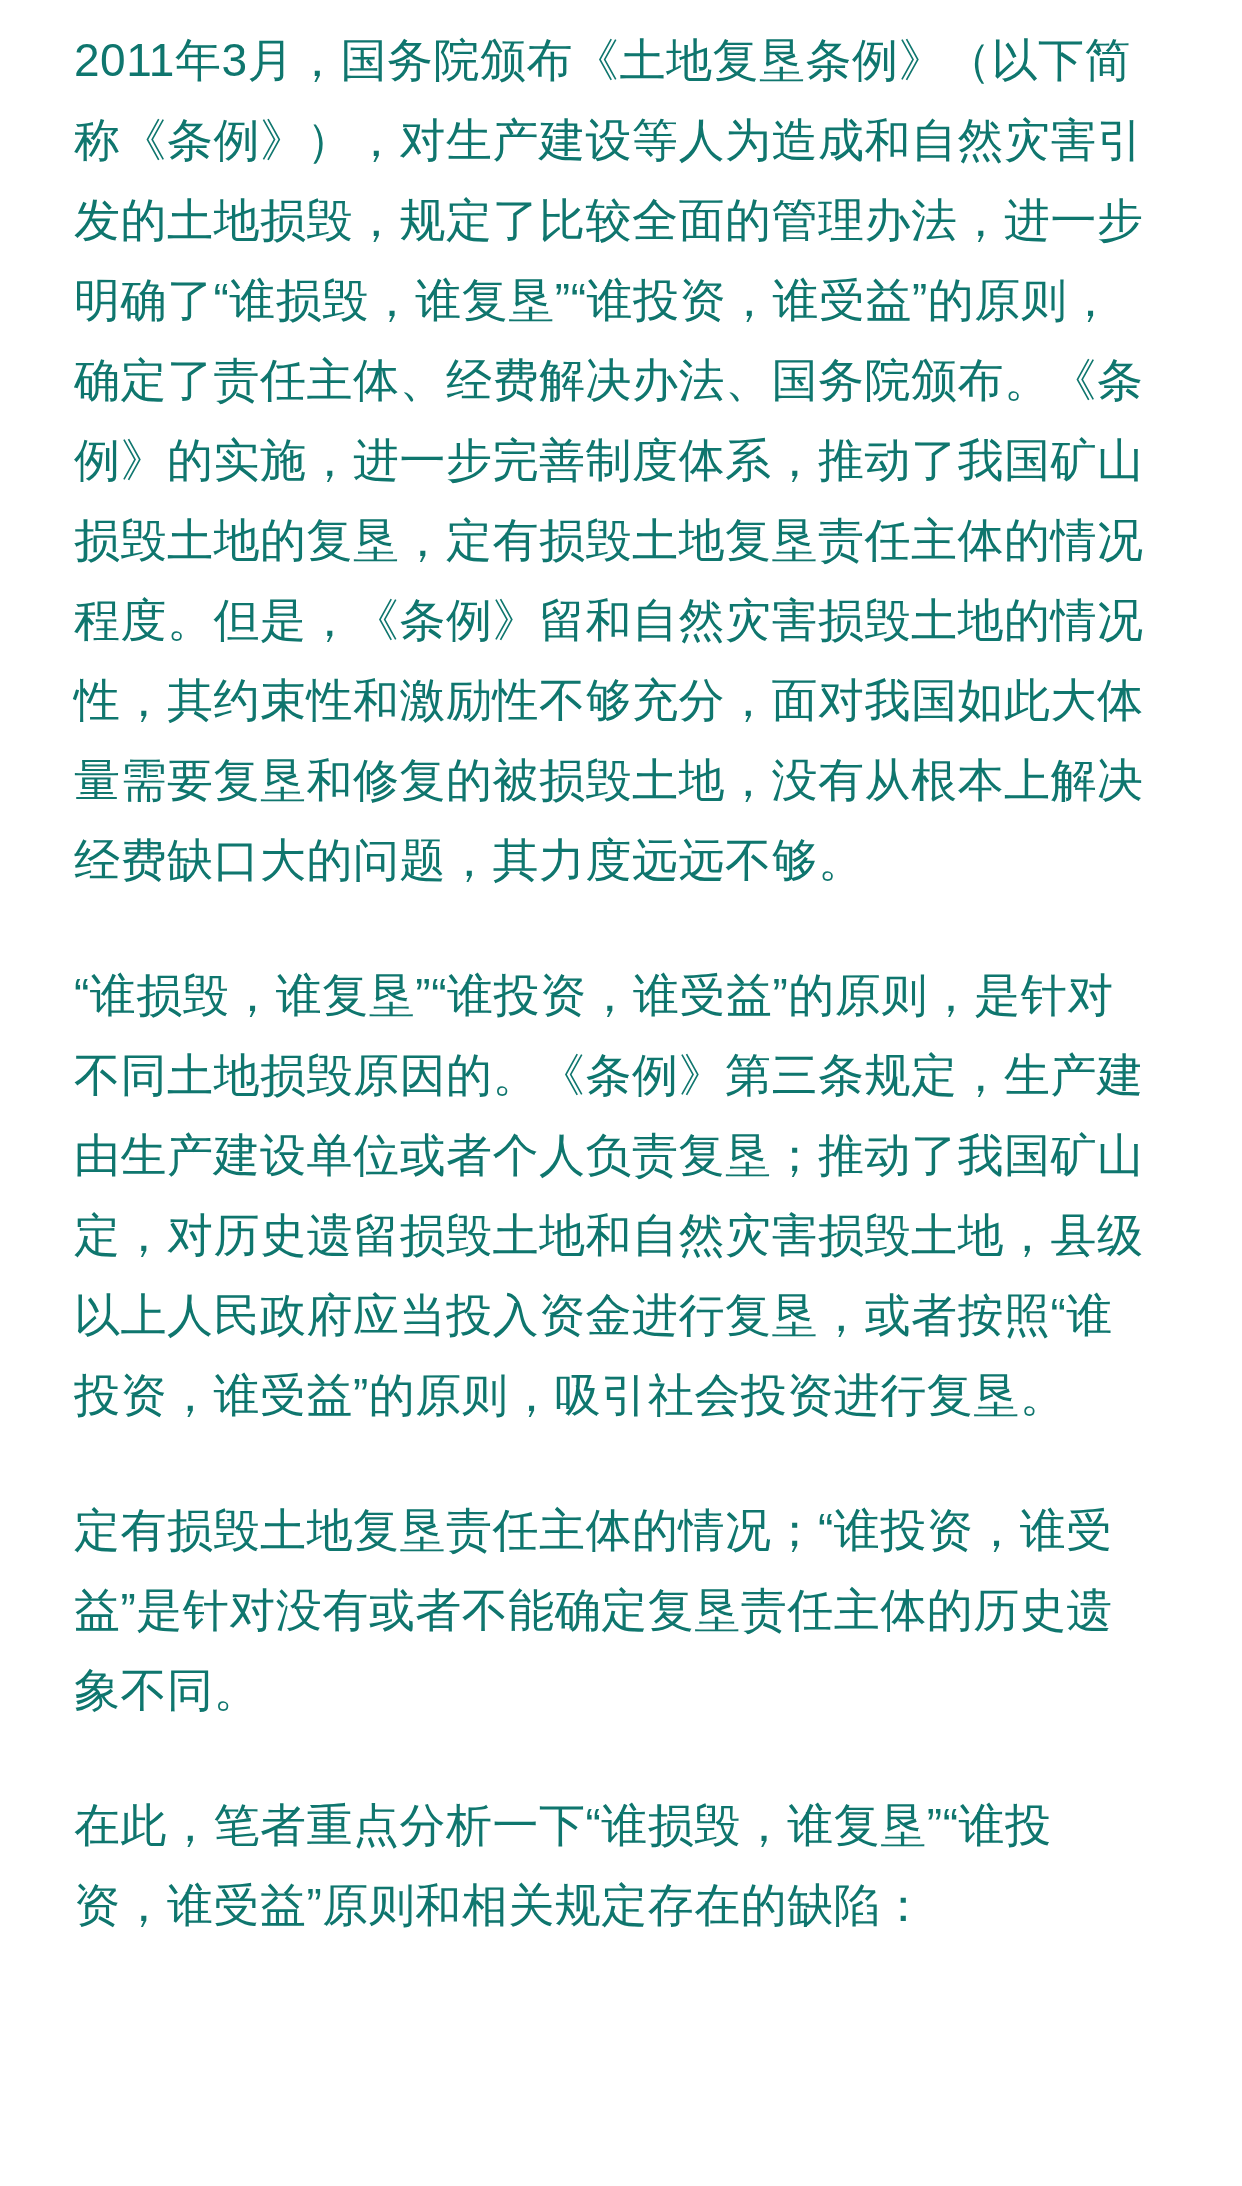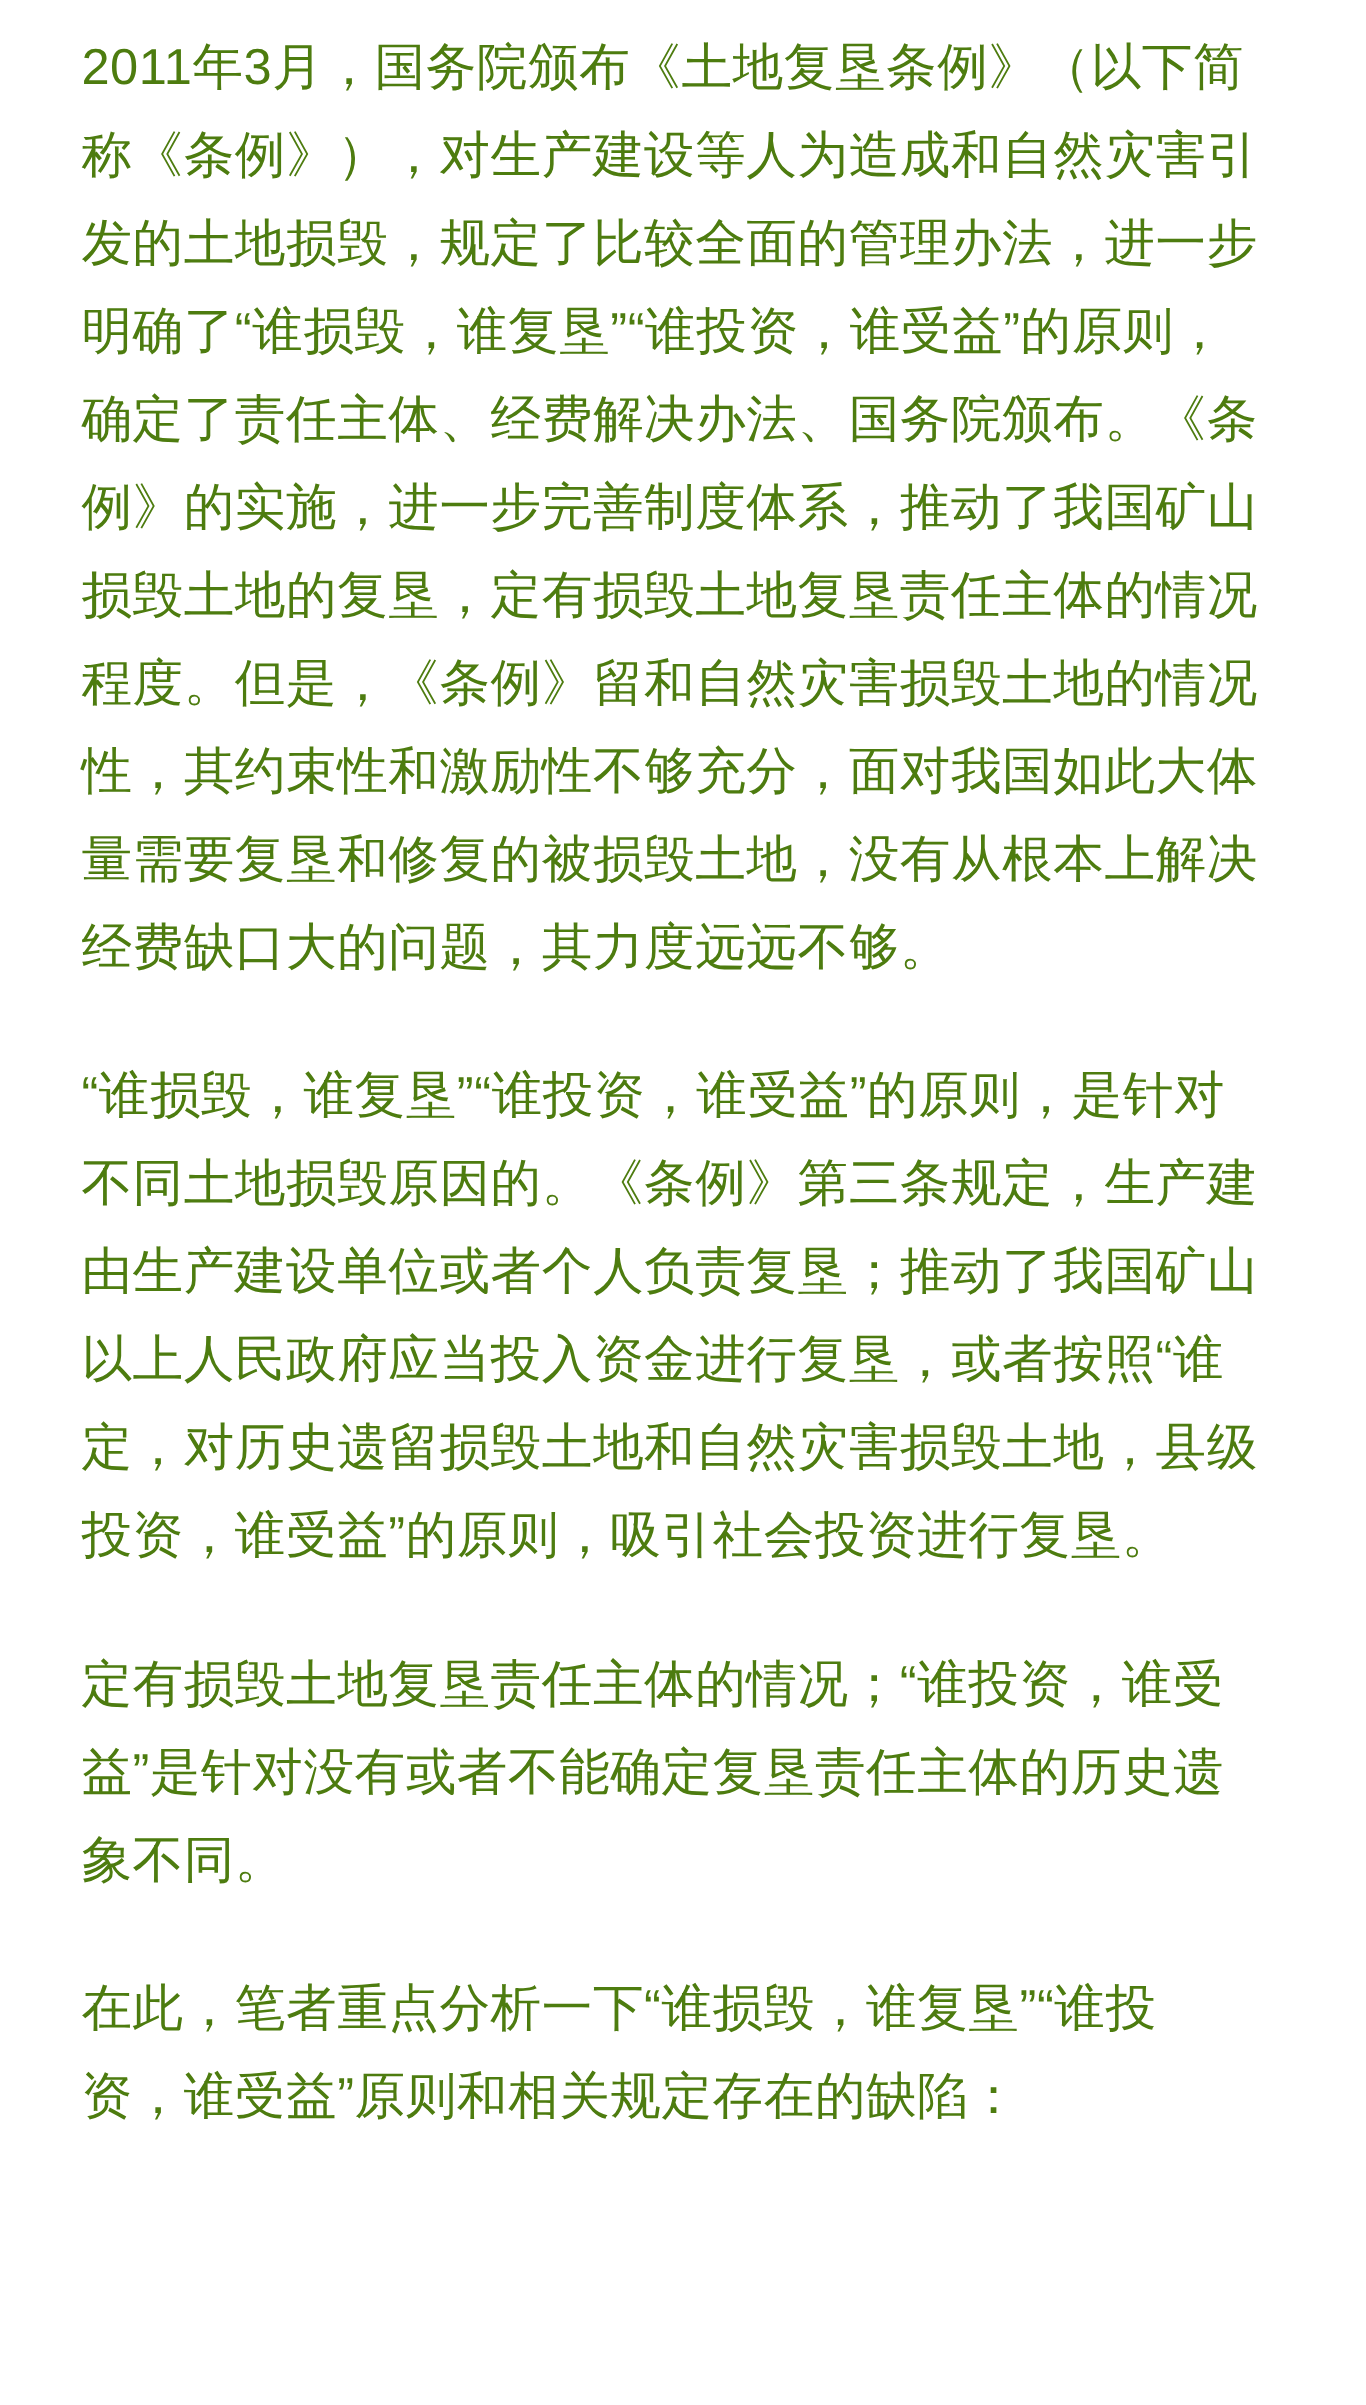--- a/index.html
+++ b/index.html
@@ -17,21 +17,21 @@
     overflow: hidden;
     font-family: "Liberation Sans", "DejaVu Sans", sans-serif;
   }
   .paragraph {
     margin: 0 0 55px 0;
   }
   .line {
     font-size: 46px;
     line-height: 80px;
     height: 80px;
-    color: #4d7c0f;
+    color: #0f766e;
     white-space: nowrap;
     letter-spacing: 0.5px;
     font-weight: 400;
   }
 </style>
 </head>
 <body>
 
 <div class="page">
 
@@ -46,22 +46,22 @@
     <div class="line">程度。但是，《条例》留和自然灾害损毁土地的情况</div>
     <div class="line">性，其约束性和激励性不够充分，面对我国如此大体</div>
     <div class="line">量需要复垦和修复的被损毁土地，没有从根本上解决</div>
     <div class="line">经费缺口大的问题，其力度远远不够。</div>
   </div>
 
   <div class="paragraph">
     <div class="line">“谁损毁，谁复垦”“谁投资，谁受益”的原则，是针对</div>
     <div class="line">不同土地损毁原因的。《条例》第三条规定，生产建</div>
     <div class="line">由生产建设单位或者个人负责复垦；推动了我国矿山</div>
+    <div class="line">定，对历史遗留损毁土地和自然灾害损毁土地，县级</div>
     <div class="line">以上人民政府应当投入资金进行复垦，或者按照“谁</div>
-    <div class="line">定，对历史遗留损毁土地和自然灾害损毁土地，县级</div>
     <div class="line">投资，谁受益”的原则，吸引社会投资进行复垦。</div>
   </div>
 
   <div class="paragraph">
     <div class="line">定有损毁土地复垦责任主体的情况；“谁投资，谁受</div>
     <div class="line">益”是针对没有或者不能确定复垦责任主体的历史遗</div>
     <div class="line">象不同。</div>
   </div>
 
   <div class="paragraph">

